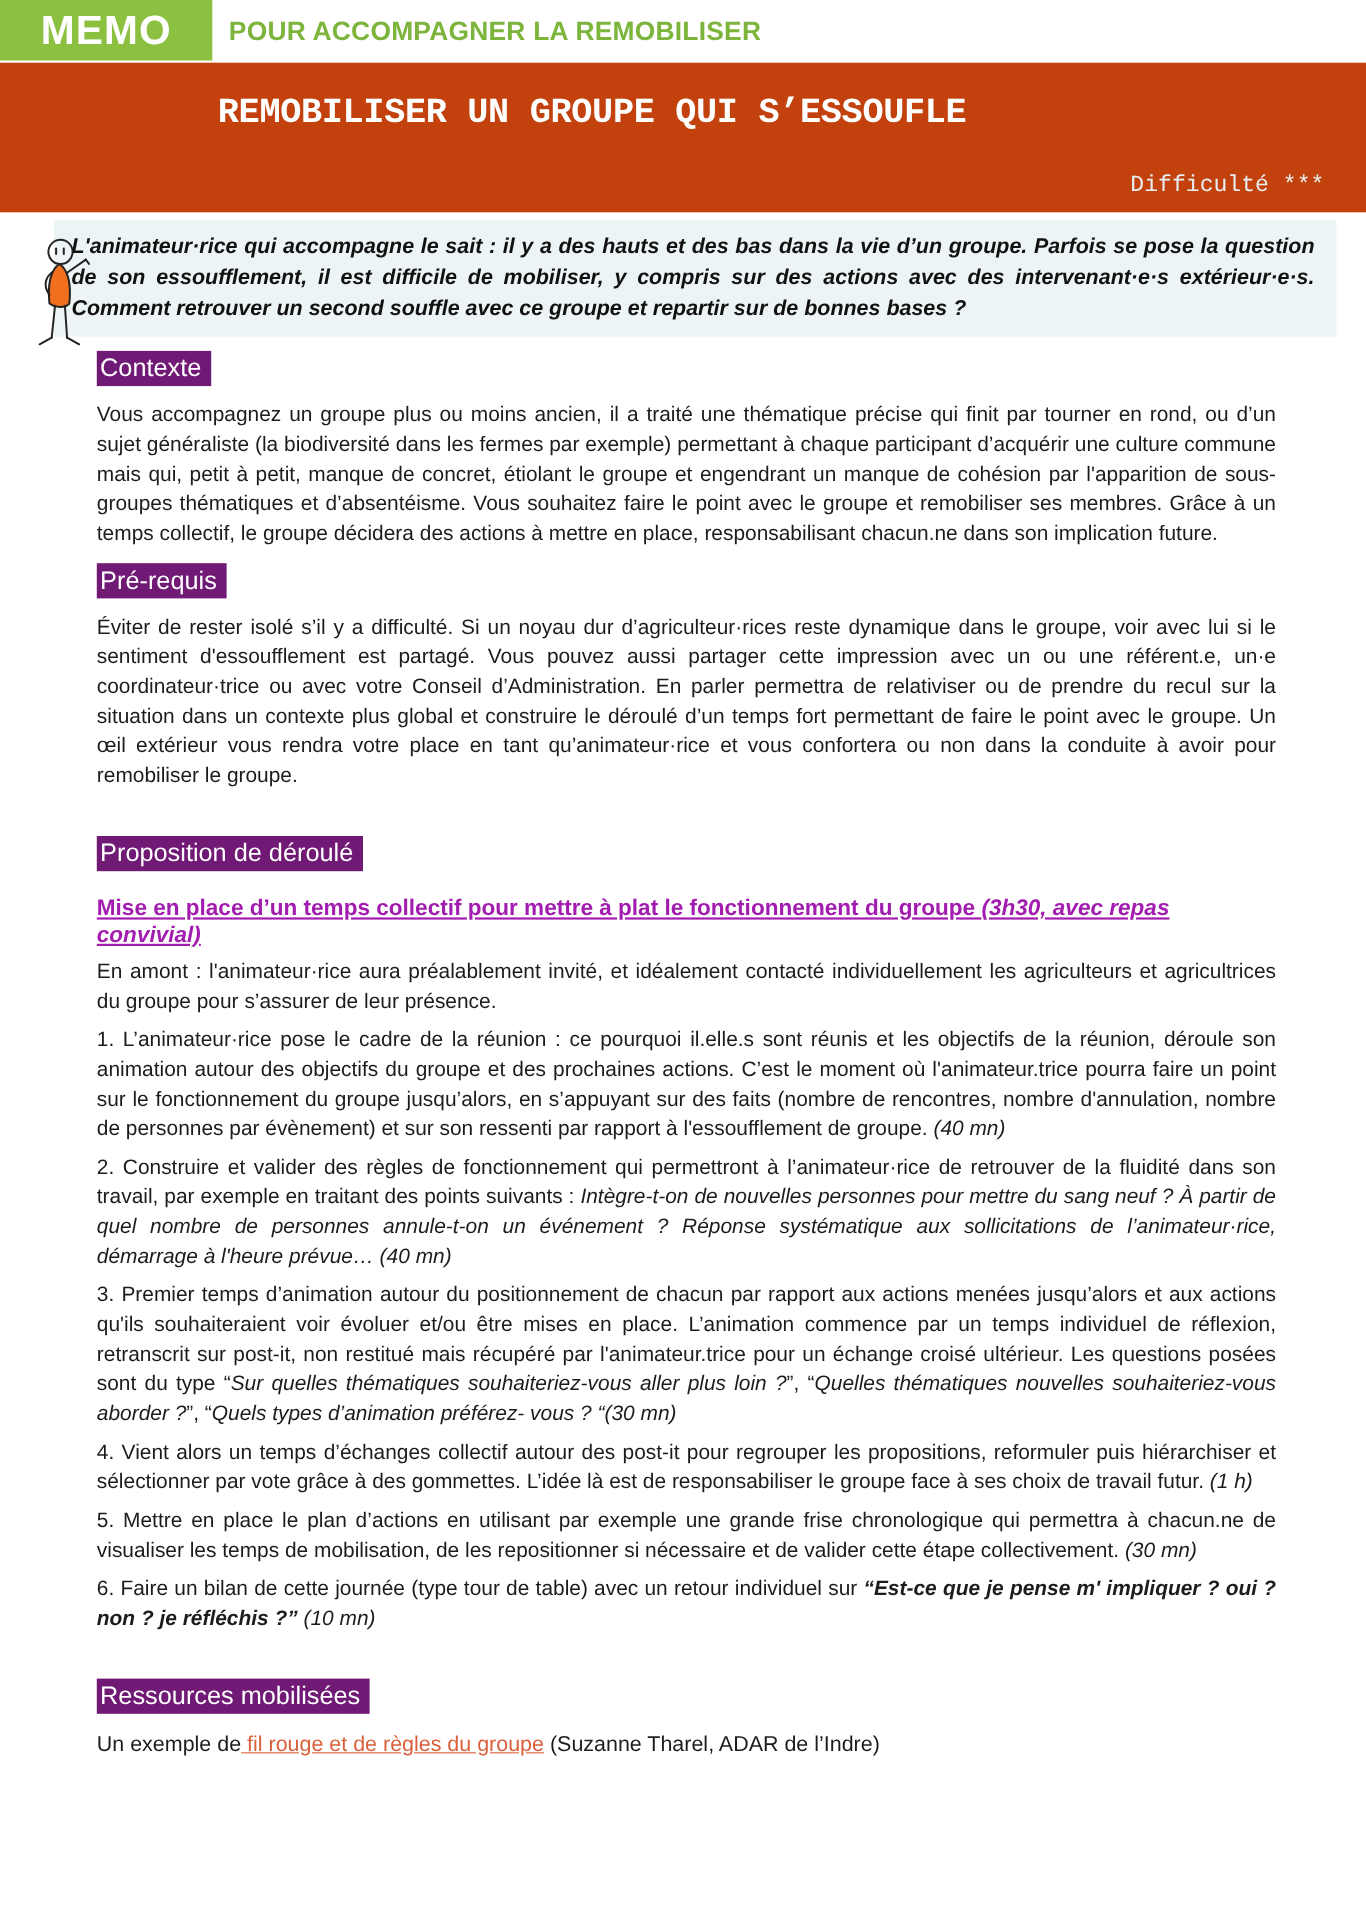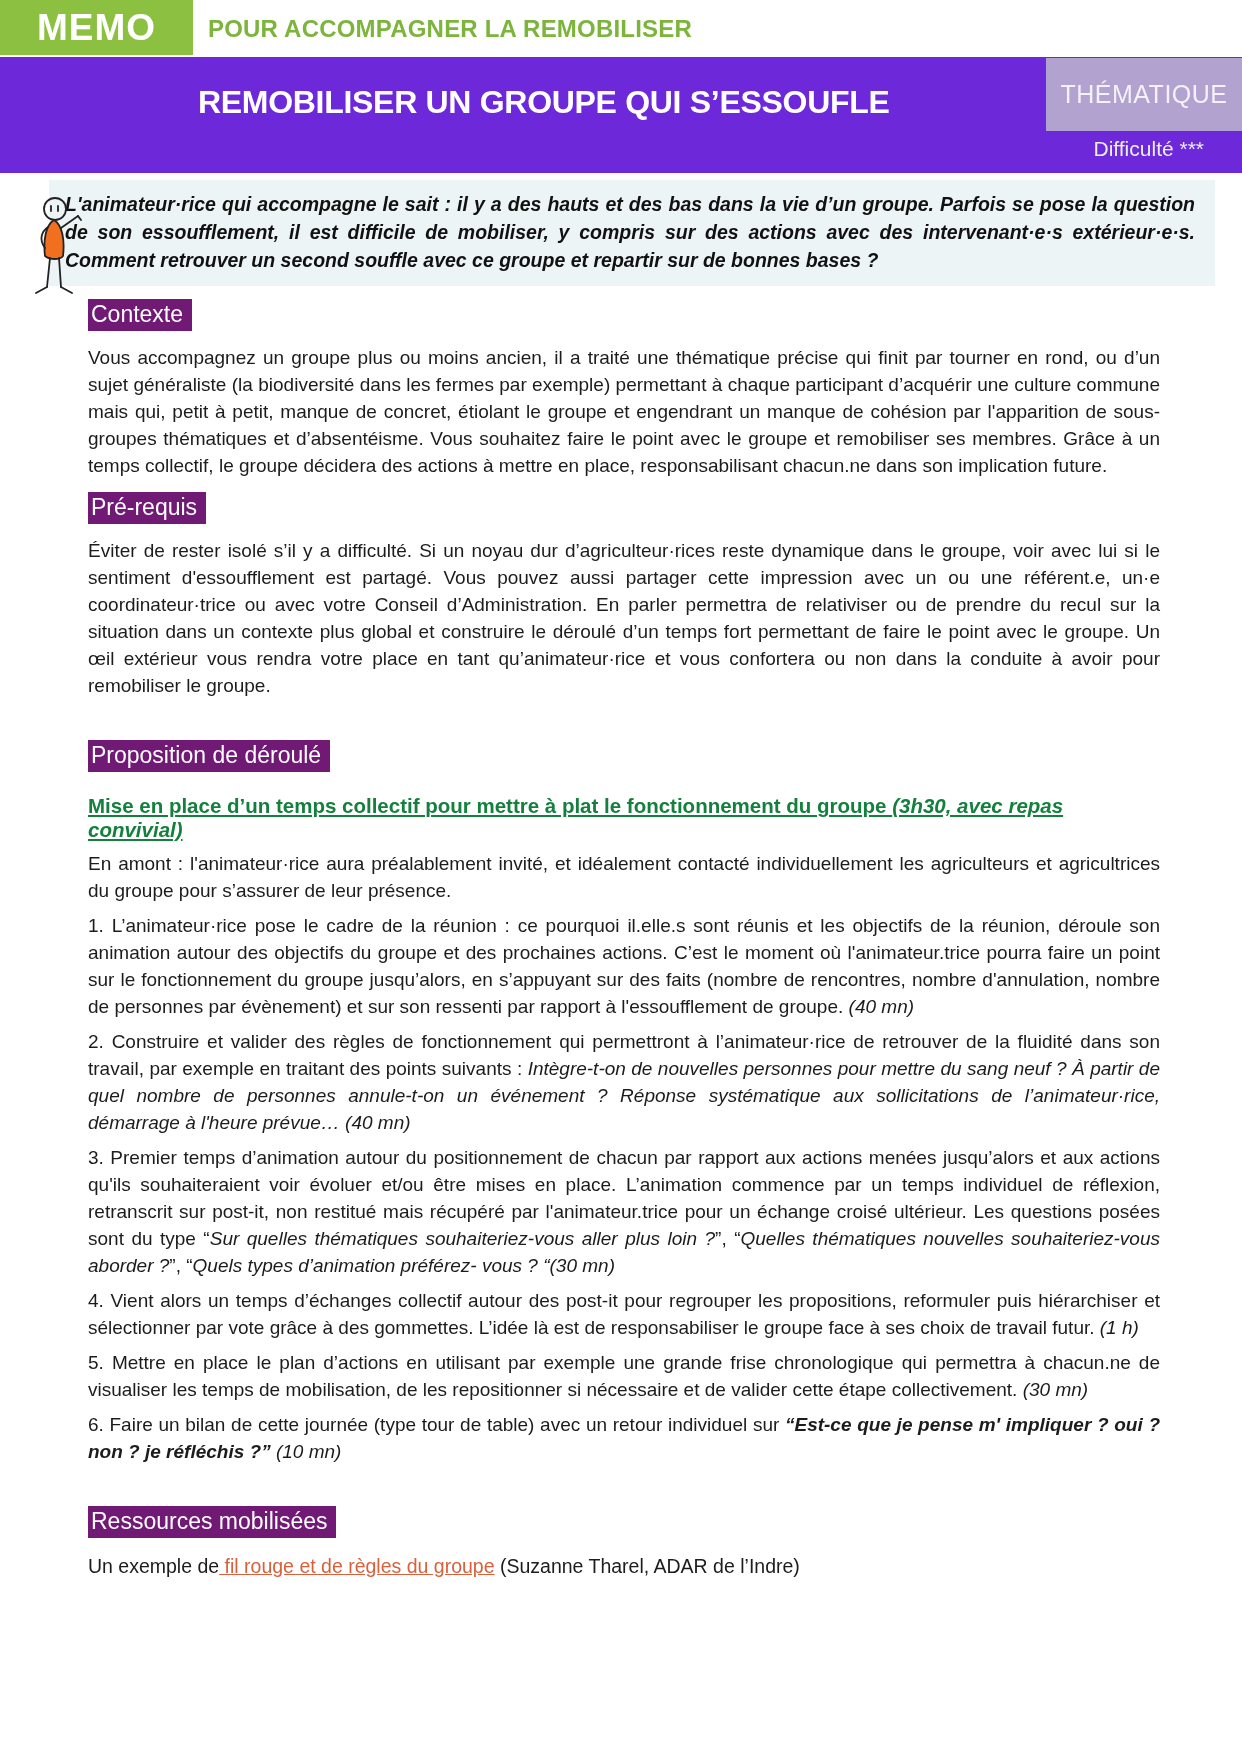--- a/index.html
+++ b/index.html
@@ -13,21 +13,21 @@
   .memo-box{
     position:absolute;left:0;top:0;width:193px;height:55px;background:#8cc040;
     color:#fff;font-weight:bold;font-size:37px;letter-spacing:1px;
     display:flex;align-items:center;justify-content:center;
   }
   .tagline{
     position:absolute;left:208px;top:15px;color:#7cb43c;
     font-weight:bold;font-size:24px;letter-spacing:0.2px;
   }
   
-  .banner{position:relative;height:116px;background:#6d28d9;}
+  .banner{position:relative;height:136px;background:#c2410c;font-family:Liberation Mono, monospace;}
   .banner-title{
     position:absolute;left:198px;top:27px;color:#ffffff;
     font-weight:bold;font-size:32px;letter-spacing:-0.3px;white-space:nowrap;
   }
   .badge{
     position:absolute;right:0;top:1px;width:196px;height:73px;background:#b1a2d0;
     color:#f4f1fa;font-size:25px;letter-spacing:0.5px;
     display:flex;align-items:center;justify-content:center;
   }
   .difficulty{
@@ -47,21 +47,21 @@
   .section-heading{
     display:inline-block;background:#701a75;color:#ffffff;
     font-size:23px;line-height:29px;padding:1px 9px 2px 3px;
     margin:13px 0 5px 0;font-weight:normal;
   }
   .mt-big{margin-top:41px;}
   p.body{
     font-size:19px;line-height:27px;text-align:justify;margin:8px 0 0 0;
   }
   .sub-heading{
-    color:#15803d;font-size:20.5px;font-weight:bold;
+    color:#a21caf;font-size:20.5px;font-weight:bold;
     text-decoration:underline;margin:17px 0 0 0;
   }
   .step{margin:26px 0 0 0;}
   .first-step{margin-top:40px;}
   .it{font-style:italic;}
   .bd{font-weight:bold;}
   a.link,.link{color:#d9603a;text-decoration:underline;cursor:pointer;margin-top:44px;}
   .resources-line{font-size:19.5px;margin:12px 0 0 0;}
   svg .stroke{stroke:#222;stroke-width:1.8;fill:none;stroke-linecap:round;stroke-linejoin:round;}
 </style>
@@ -70,21 +70,20 @@
 
 <header class="top-row">
   <div class="memo-box">
     <span>MEMO</span>
   </div>
   <div class="tagline">POUR ACCOMPAGNER LA REMOBILISER</div>
 </header>
 
 <section class="banner">
   <h1 class="banner-title" style="margin:0;">REMOBILISER UN GROUPE QUI S’ESSOUFLE</h1>
-  <div class="badge">THÉMATIQUE</div>
   <div class="difficulty">Difficulté ***</div>
 </section>
 
 <section class="intro-row">
   <svg class="mascot" viewBox="0 0 72 106" aria-hidden="true">
     <circle class="stroke" cx="37" cy="15" r="11" fill="#ffffff"></circle>
     <line class="stroke" x1="33" y1="12" x2="33" y2="17"></line>
     <line class="stroke" x1="40" y1="12" x2="40" y2="17"></line>
     <path d="M36,26 C28,31 25,45 27,62 C32,66 42,66 45,62 C47,45 44,31 36,26 Z" fill="#f0701f" stroke="#222" stroke-width="1.8" stroke-linejoin="round"></path>
     <path class="stroke" d="M30,33 C23,38 21,46 27,54"></path>

